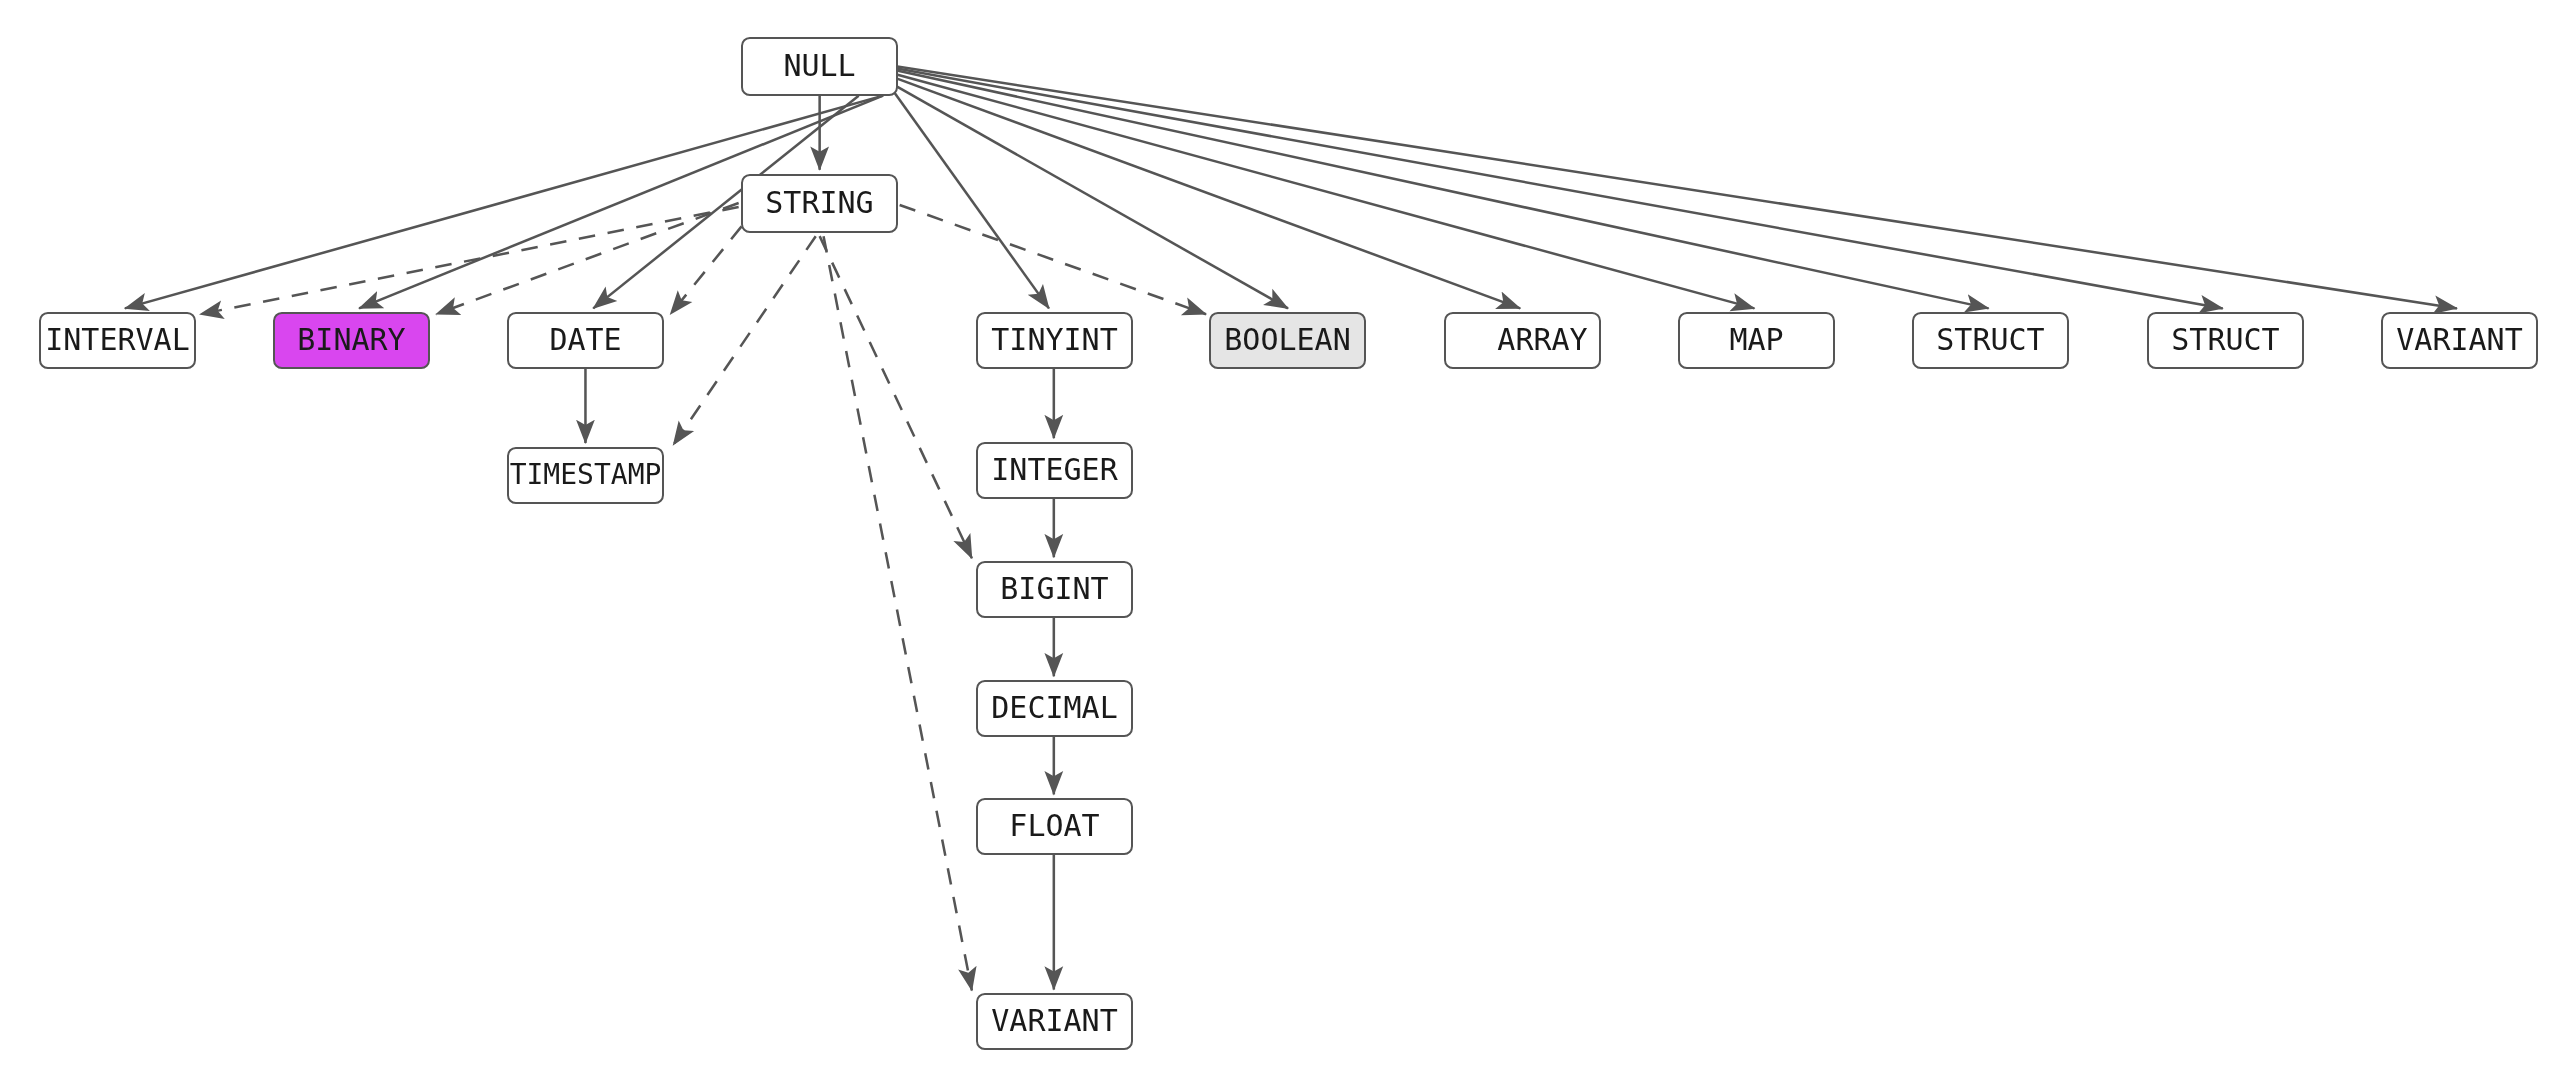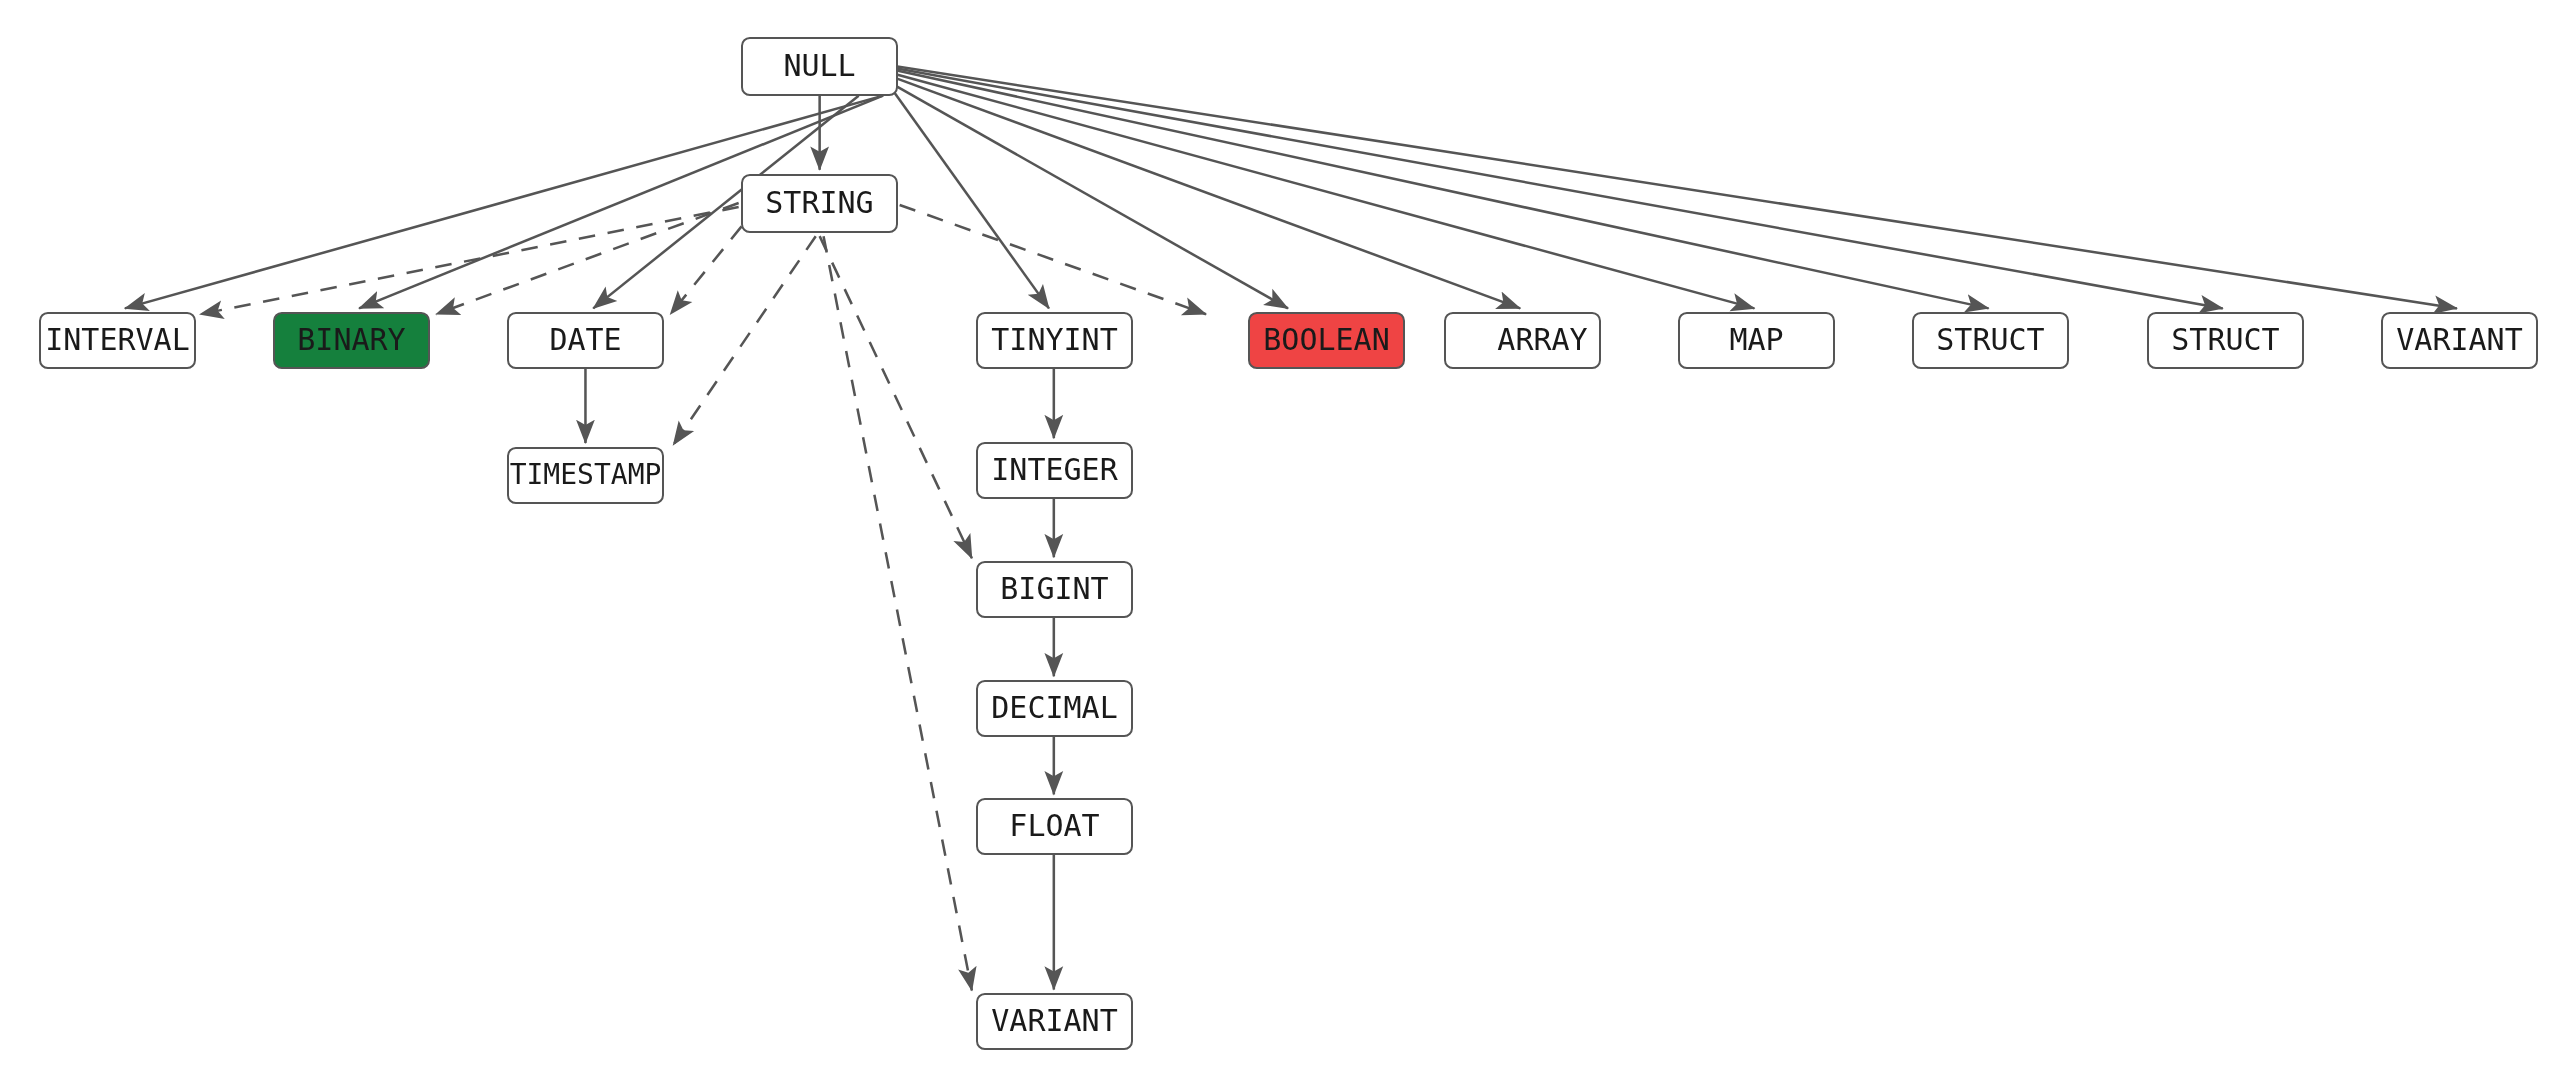--- a/index.html
+++ b/index.html
@@ -90,30 +90,30 @@
   <div id="nodes-group">
       <div class="node" style="left: 741px; top: 37px; width: 157px; height: 59px; border-color: rgb(85, 85, 85); background: rgb(255, 255, 255); color: rgb(26, 26, 26);">
         <span class="node-label">NULL</span>
       </div>
       <div class="node" style="left: 741px; top: 174px; width: 157px; height: 59px; border-color: rgb(85, 85, 85); background: rgb(255, 255, 255); color: rgb(26, 26, 26);">
         <span class="node-label">STRING</span>
       </div>
       <div class="node" style="left: 39px; top: 312px; width: 157px; height: 57px; border-color: rgb(85, 85, 85); background: rgb(255, 255, 255); color: rgb(26, 26, 26);">
         <span class="node-label">INTERVAL</span>
       </div>
-      <div class="node" style="left: 273px; top: 312px; width: 157px; height: 57px; border-color: rgb(85, 85, 85); background: #15803d; color: rgb(26, 26, 26);">
+      <div class="node" style="left: 273px; top: 312px; width: 157px; height: 57px; border-color: rgb(85, 85, 85); background: #d946ef; color: rgb(26, 26, 26);">
         <span class="node-label">BINARY</span>
       </div>
       <div class="node" style="left: 507px; top: 312px; width: 157px; height: 57px; border-color: rgb(85, 85, 85); background: rgb(255, 255, 255); color: rgb(26, 26, 26);">
         <span class="node-label">DATE</span>
       </div>
       <div class="node" style="left: 976px; top: 312px; width: 157px; height: 57px; border-color: rgb(85, 85, 85); background: rgb(255, 255, 255); color: rgb(26, 26, 26);">
         <span class="node-label">TINYINT</span>
       </div>
-      <div class="node" style="left: 1248px; top: 312px; width: 157px; height: 57px; border-color: rgb(85, 85, 85); background: #ef4444; color: rgb(26, 26, 26);">
+      <div class="node" style="left: 1209px; top: 312px; width: 157px; height: 57px; border-color: rgb(85, 85, 85); background: #e5e5e5; color: rgb(26, 26, 26);">
         <span class="node-label">BOOLEAN</span>
       </div>
       <div class="node" style="left: 1444px; top: 312px; width: 157px; height: 57px; border-color: rgb(85, 85, 85); background: rgb(255, 255, 255); color: rgb(26, 26, 26); padding-left: 40px;">
         <span class="node-label">ARRAY</span>
       </div>
       <div class="node" style="left: 1678px; top: 312px; width: 157px; height: 57px; border-color: rgb(85, 85, 85); background: rgb(255, 255, 255); color: rgb(26, 26, 26);">
         <span class="node-label">MAP</span>
       </div>
       <div class="node" style="left: 1912px; top: 312px; width: 157px; height: 57px; border-color: rgb(85, 85, 85); background: rgb(255, 255, 255); color: rgb(26, 26, 26);">
         <span class="node-label">STRUCT</span>

